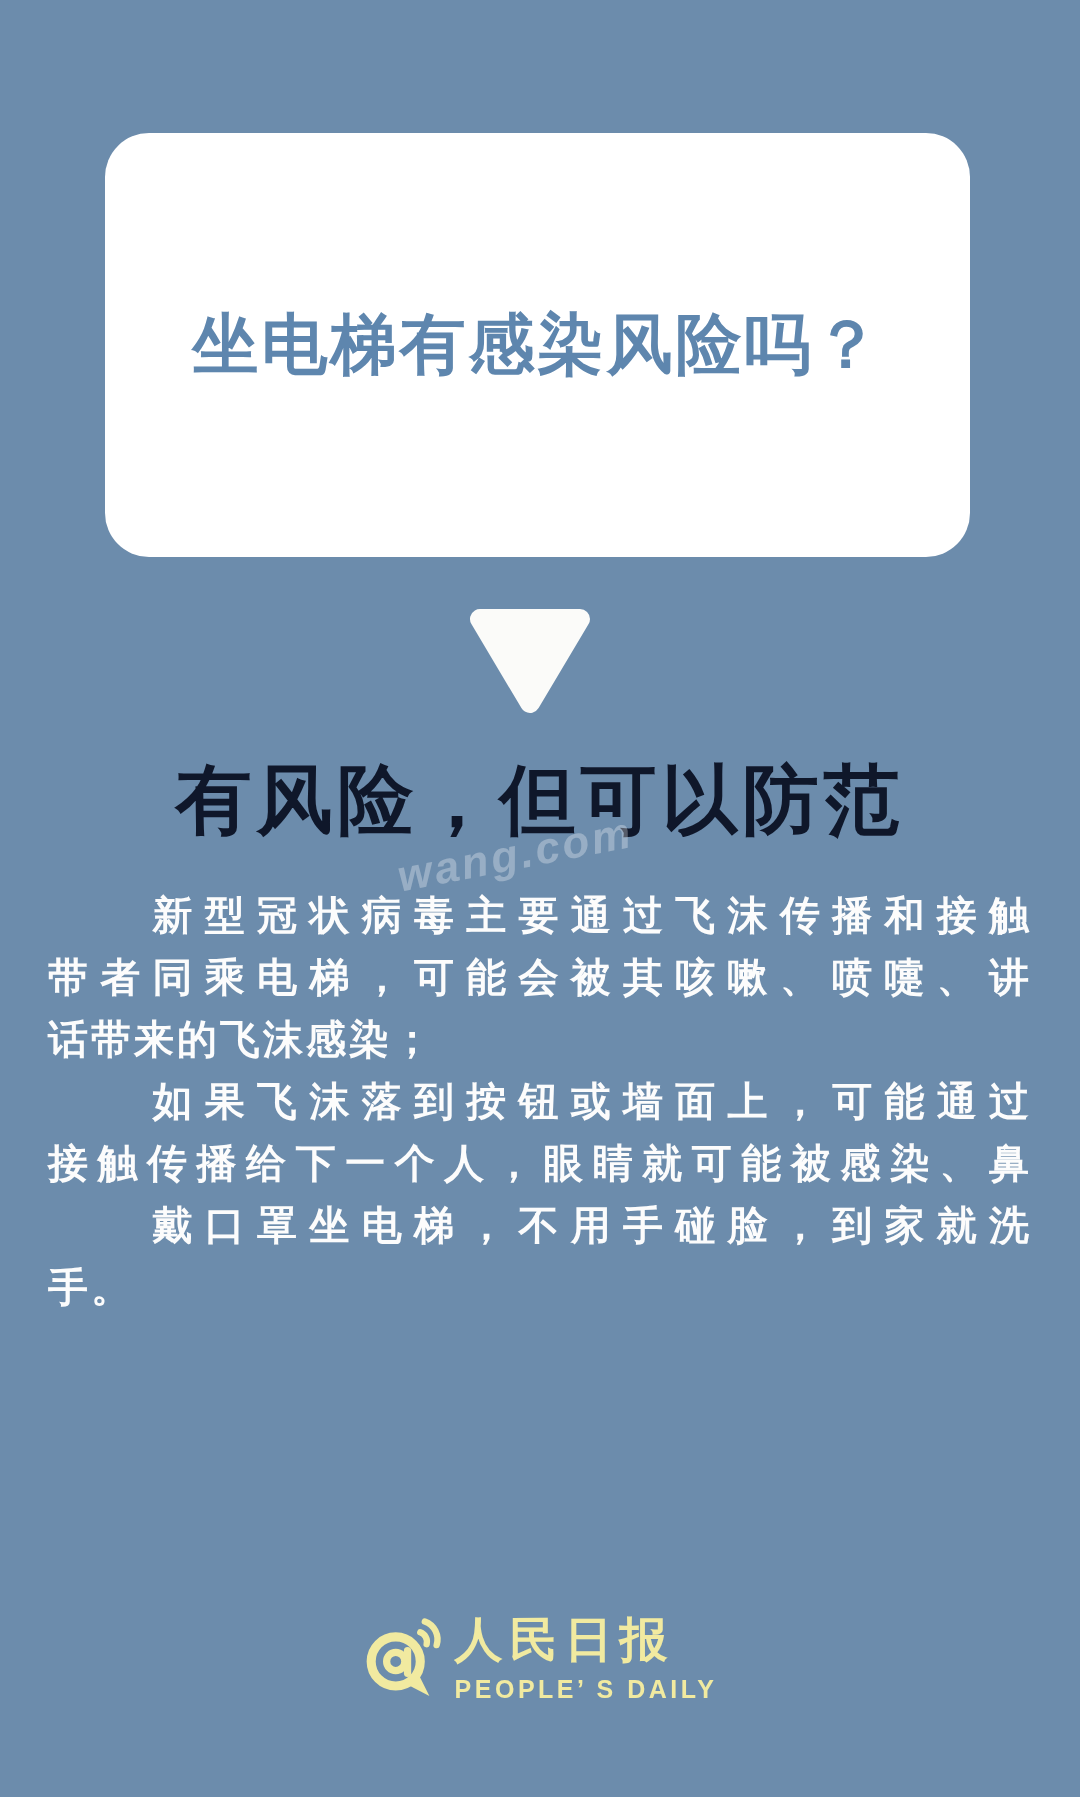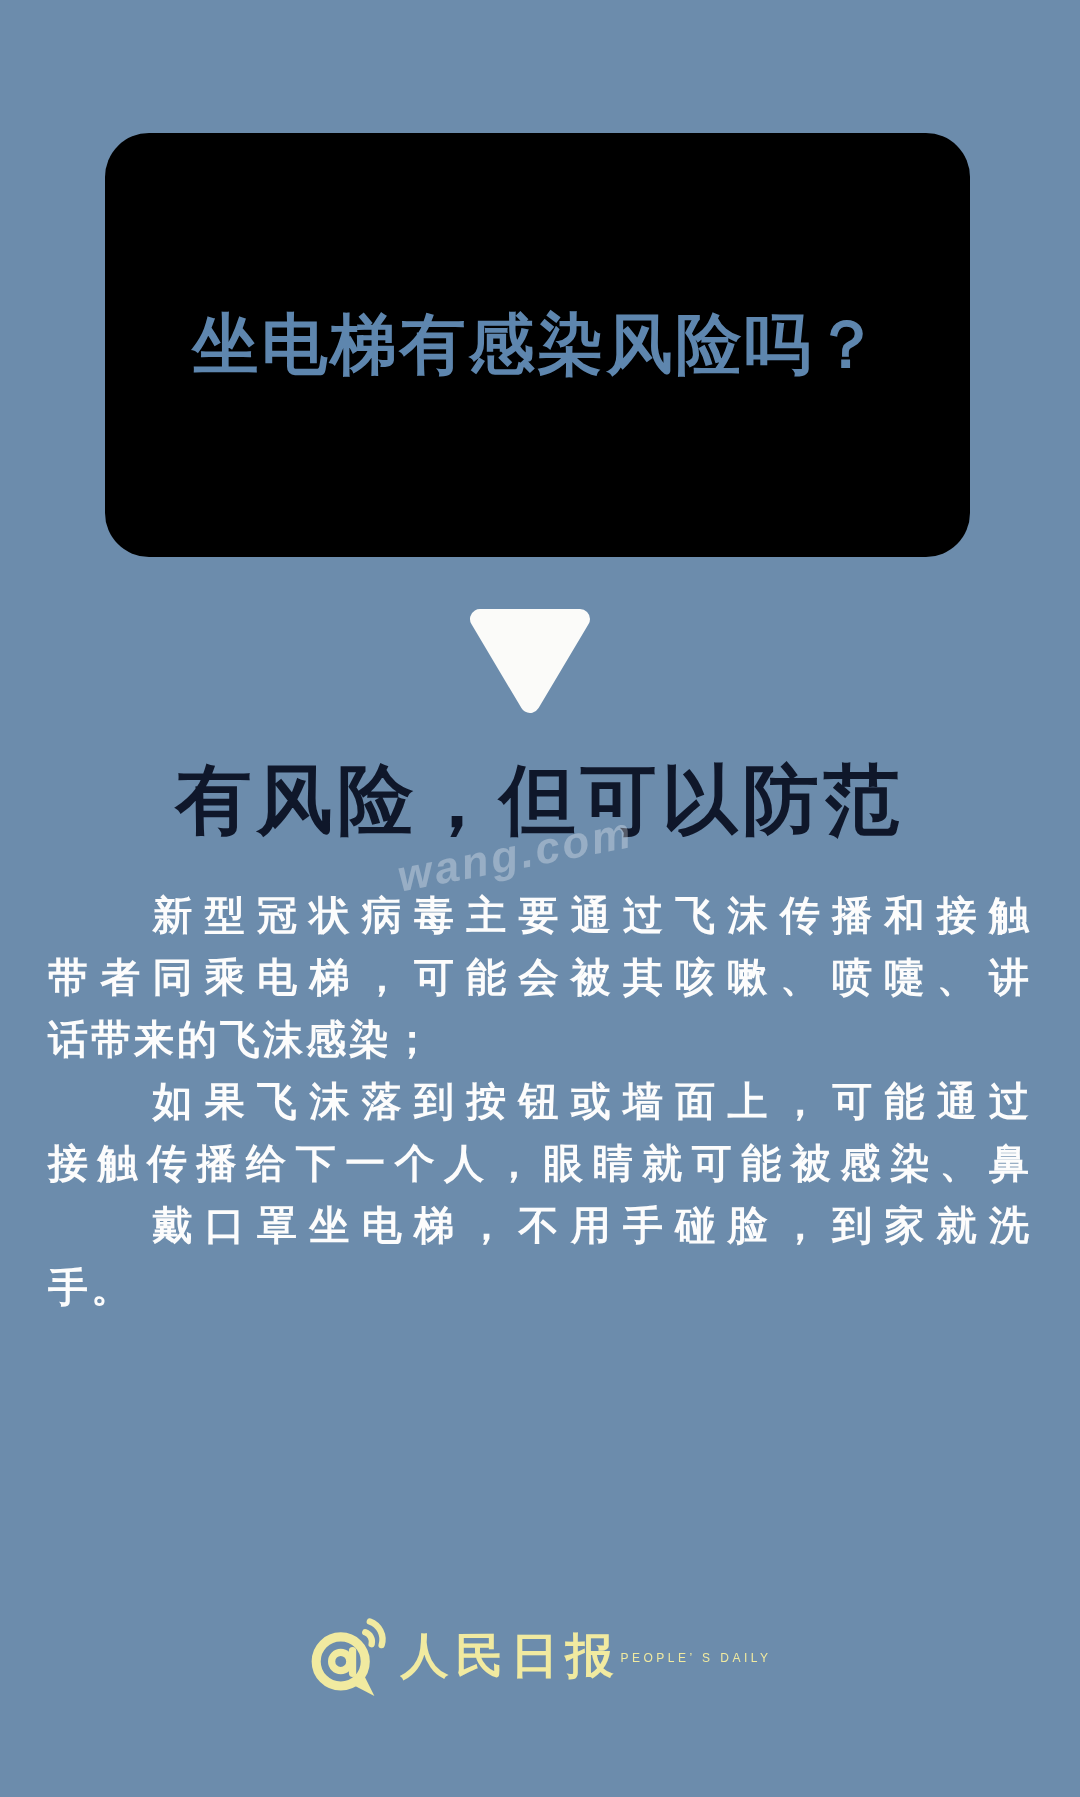--- a/index.html
+++ b/index.html
@@ -3,21 +3,21 @@
 <meta charset="utf-8">
 <style>
   html,body { margin:0; padding:0; background:#444; }
   .poster {
     position:relative; width:1080px; height:1797px;
     background:#6c8cac; overflow:hidden;
     font-family:"Liberation Sans", sans-serif;
   }
   .question-card {
     position:absolute; left:105px; top:133px; width:865px; height:424px;
-    background:#000000; border-radius:44px;
+    background:#ffffff; border-radius:44px;
     display:flex; align-items:center; justify-content:center;
   }
   .question-title {
     font-size:66px; font-weight:bold; color:#5e86ae; letter-spacing:3px;
     white-space:nowrap;
   }
   .down-arrow { position:absolute; left:466px; top:607px; width:128px; height:110px; }
   .answer-heading {
     position:absolute; left:0; top:750px; width:1080px;
     text-align:center; font-size:76px; font-weight:bold;
@@ -36,23 +36,23 @@
     color:#fcfcfc; letter-spacing:3px;
   }
   .body-line { width:100%; }
   .body-line.full { text-align:justify; text-align-last:justify; }
   .footer-logo {
     position:absolute; left:0; top:1606px; width:1080px; height:100px;
     display:flex; align-items:center; justify-content:center; gap:12px;
     color:#f1eaa0;
   }
   .logo-icon { width:80px; height:92px; }
-  .logo-text { display:flex; flex-direction:row; align-items:center; }
+  .logo-text { display:flex; flex-direction:column; align-items:flex-start; }
   .logo-cn { font-size:48px; font-weight:bold; letter-spacing:7px; white-space:nowrap; }
-  .logo-en { font-size:12px; font-weight:normal; letter-spacing:3.5px; margin-top:3px; white-space:nowrap; }
+  .logo-en { font-size:25px; font-weight:bold; letter-spacing:3.5px; margin-top:3px; white-space:nowrap; }
 </style>
 </head>
 <body>
 
 <div class="poster">
 
   <div class="question-card">
     <span class="question-title">坐电梯有感染风险吗？</span>
   </div>
 

